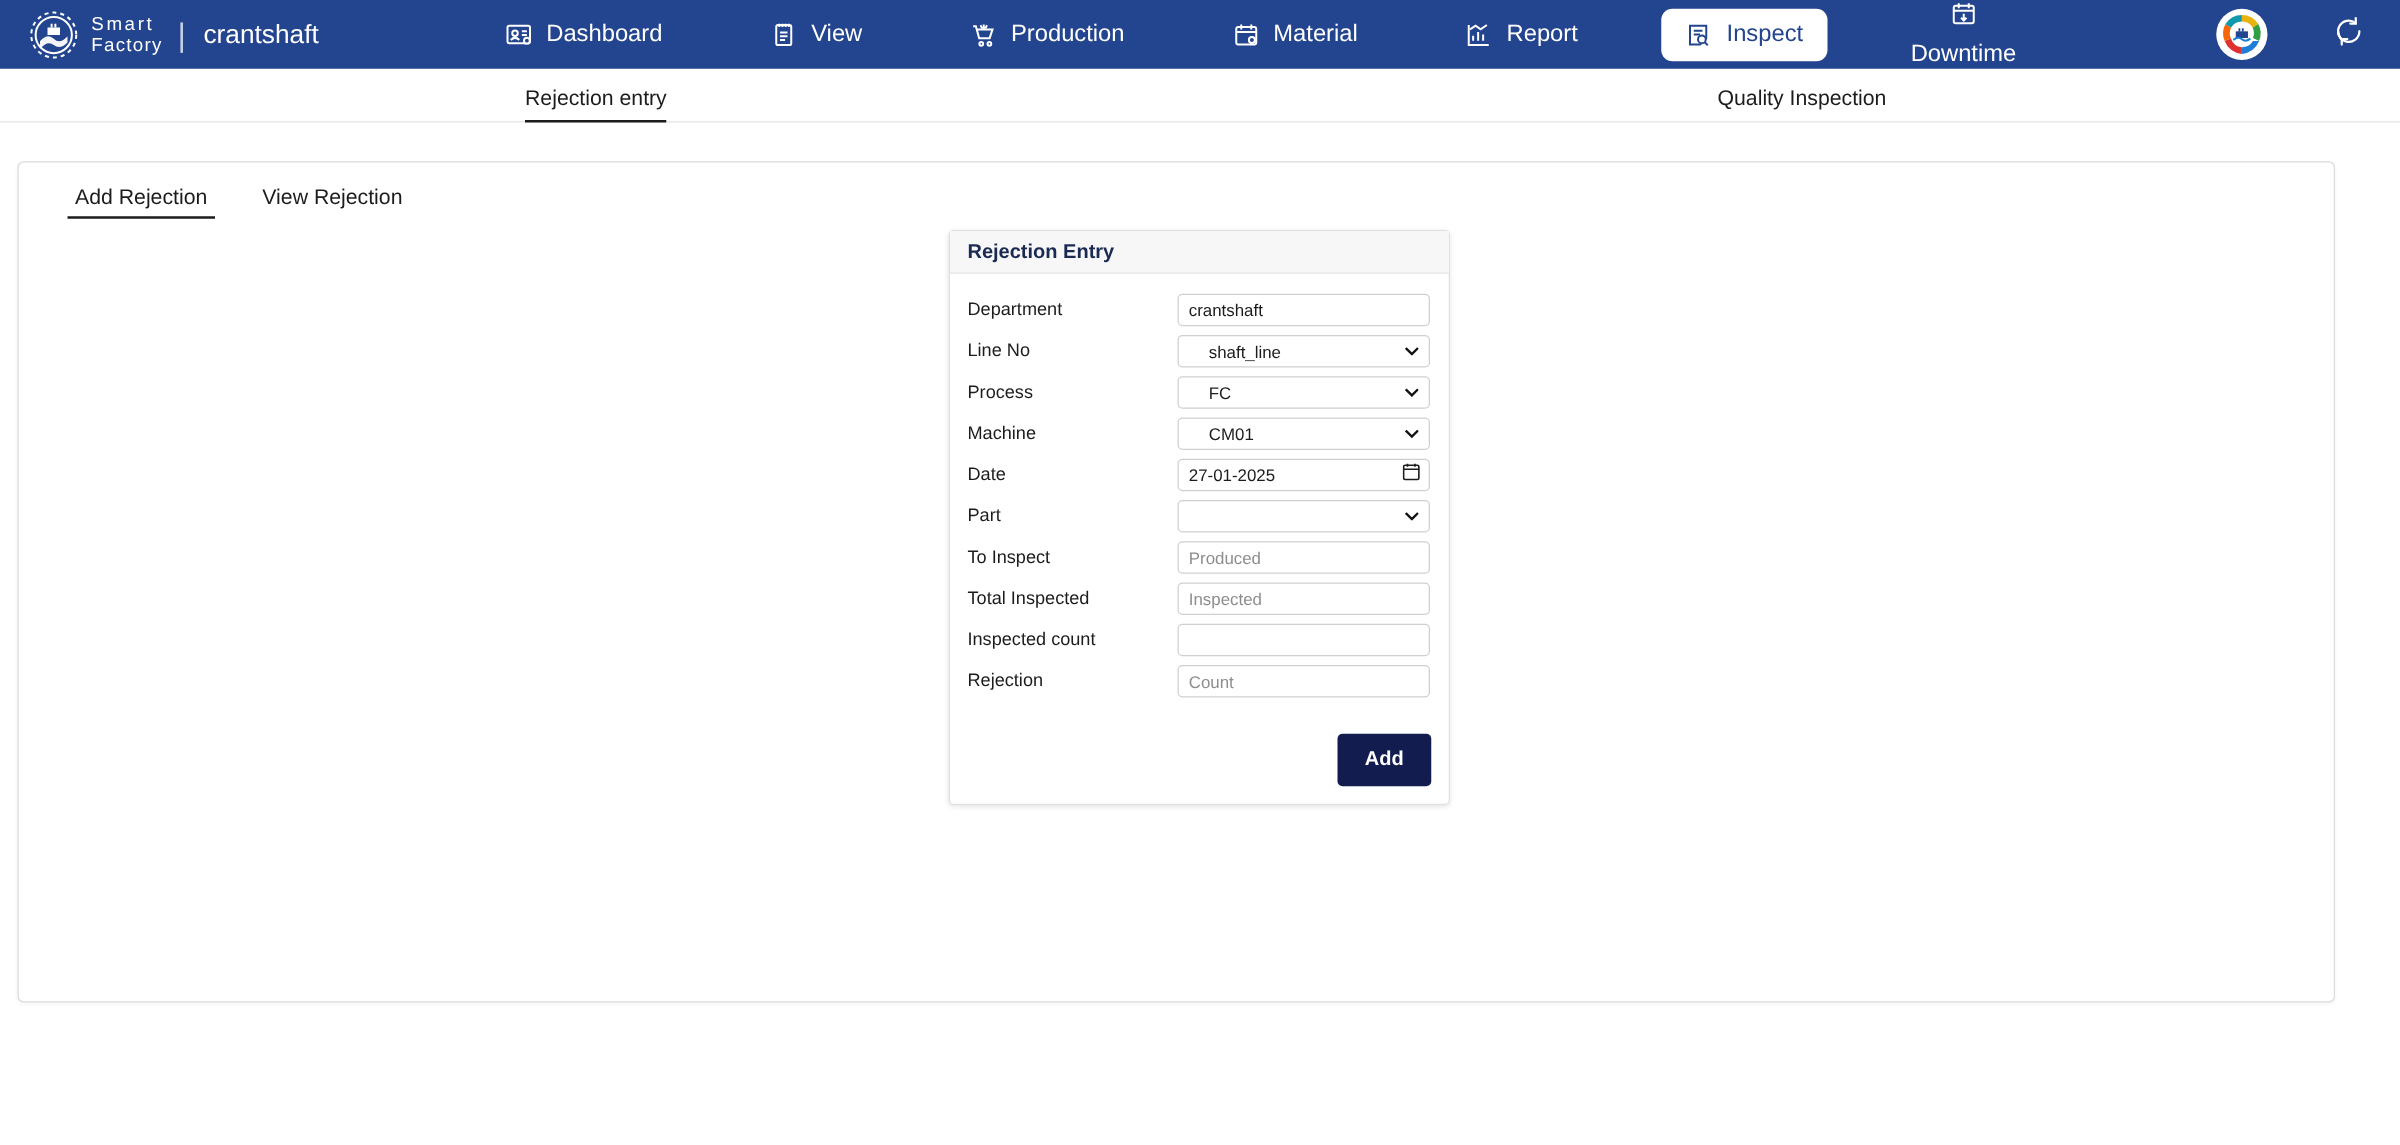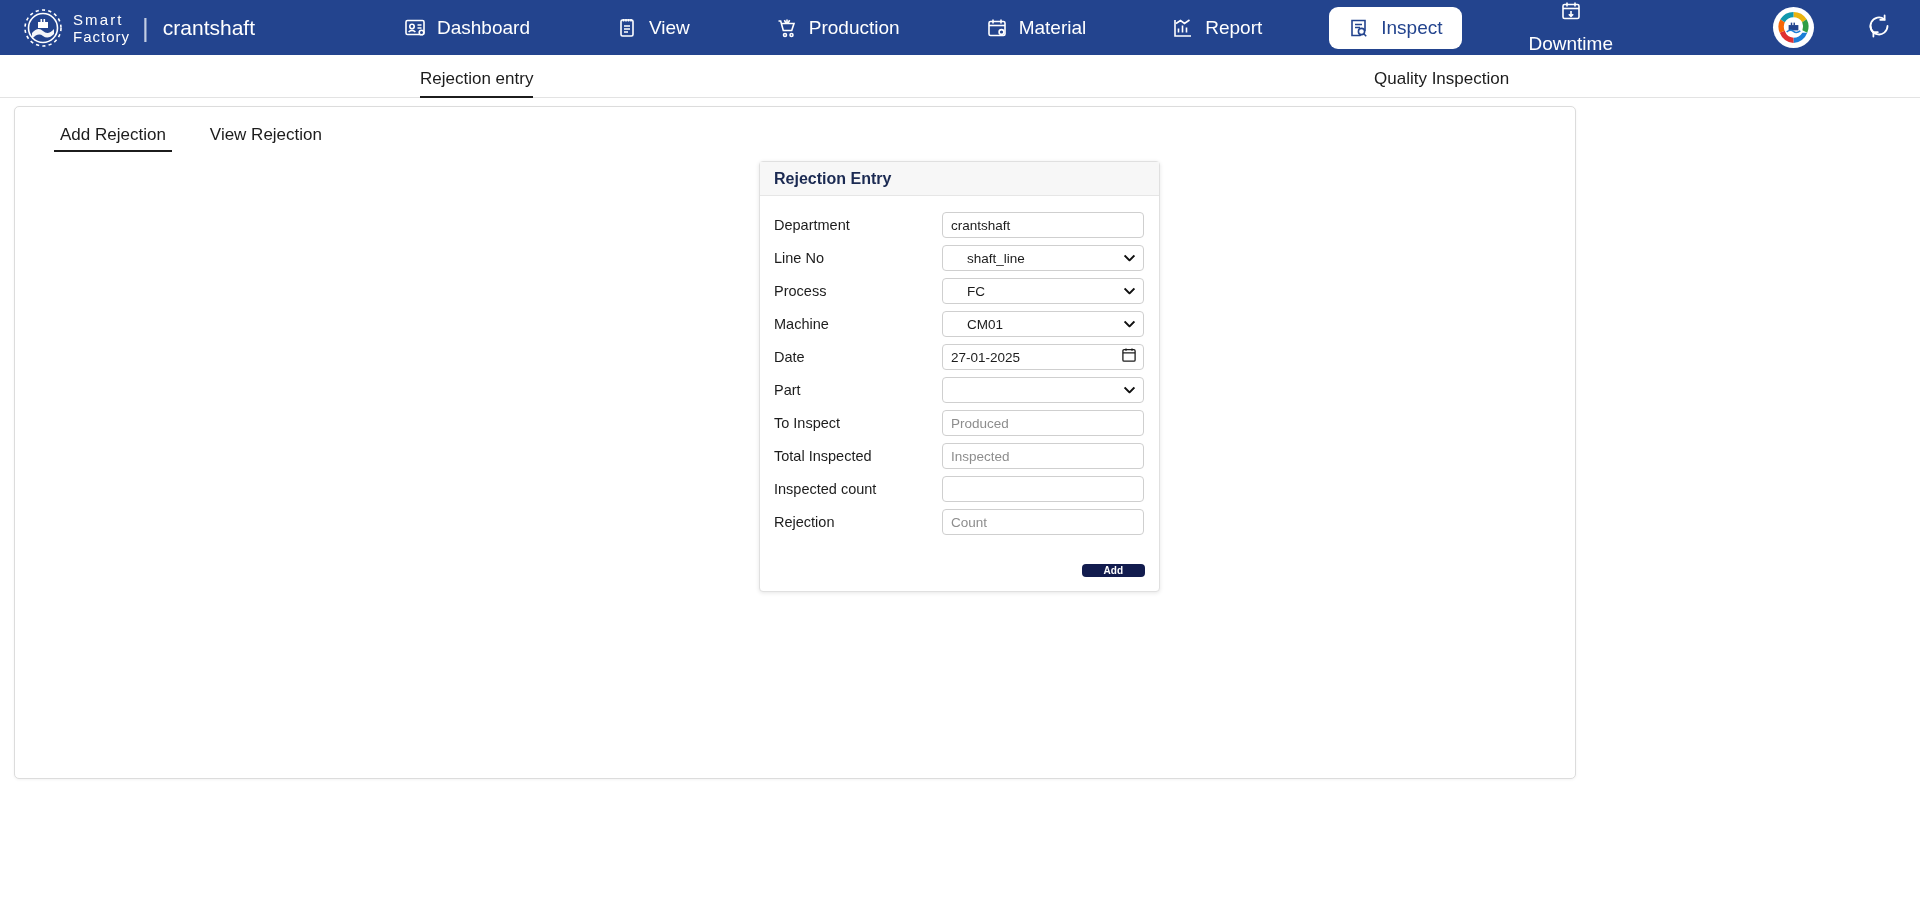--- a/index.html
+++ b/index.html
@@ -121,22 +121,22 @@
   }
   .subnav-item.active {
     border-bottom: 2px solid #1c1c1c;
   }
   #subnav-0 { left: 420px; }
   #subnav-1 { left: 1374px; }
 
   
   .panel {
     position: absolute;
-    top: 106px; left: 14px;
-    width: 1562px; height: 673px;
+    top: 129px; left: 14px;
+    width: 1854px; height: 673px;
     background: #ffffff;
     border: 1px solid #dcdcdc;
     border-radius: 5px;
     box-shadow: 0 1px 3px rgba(0,0,0,0.05);
   }
 
   .tabs {
     position: absolute;
     top: 18px; left: 39px;
     display: flex;
@@ -246,23 +246,23 @@
     display: flex;
     justify-content: flex-end;
     padding: 8px 14px 14px 0;
   }
   .add-btn {
     background: #121c4e;
     color: #ffffff;
     border: none;
     border-radius: 4px;
     font-family: "Liberation Sans", sans-serif;
-    font-size: 10px;
+    font-size: 16px;
     font-weight: bold;
-    padding: 1px 22px;
+    padding: 12px 22px;
     cursor: pointer;
   }
 </style>
 </head>
 <body>
 
 <div class="navbar">
 
   <div class="brand">
     <span class="brand-logo">

